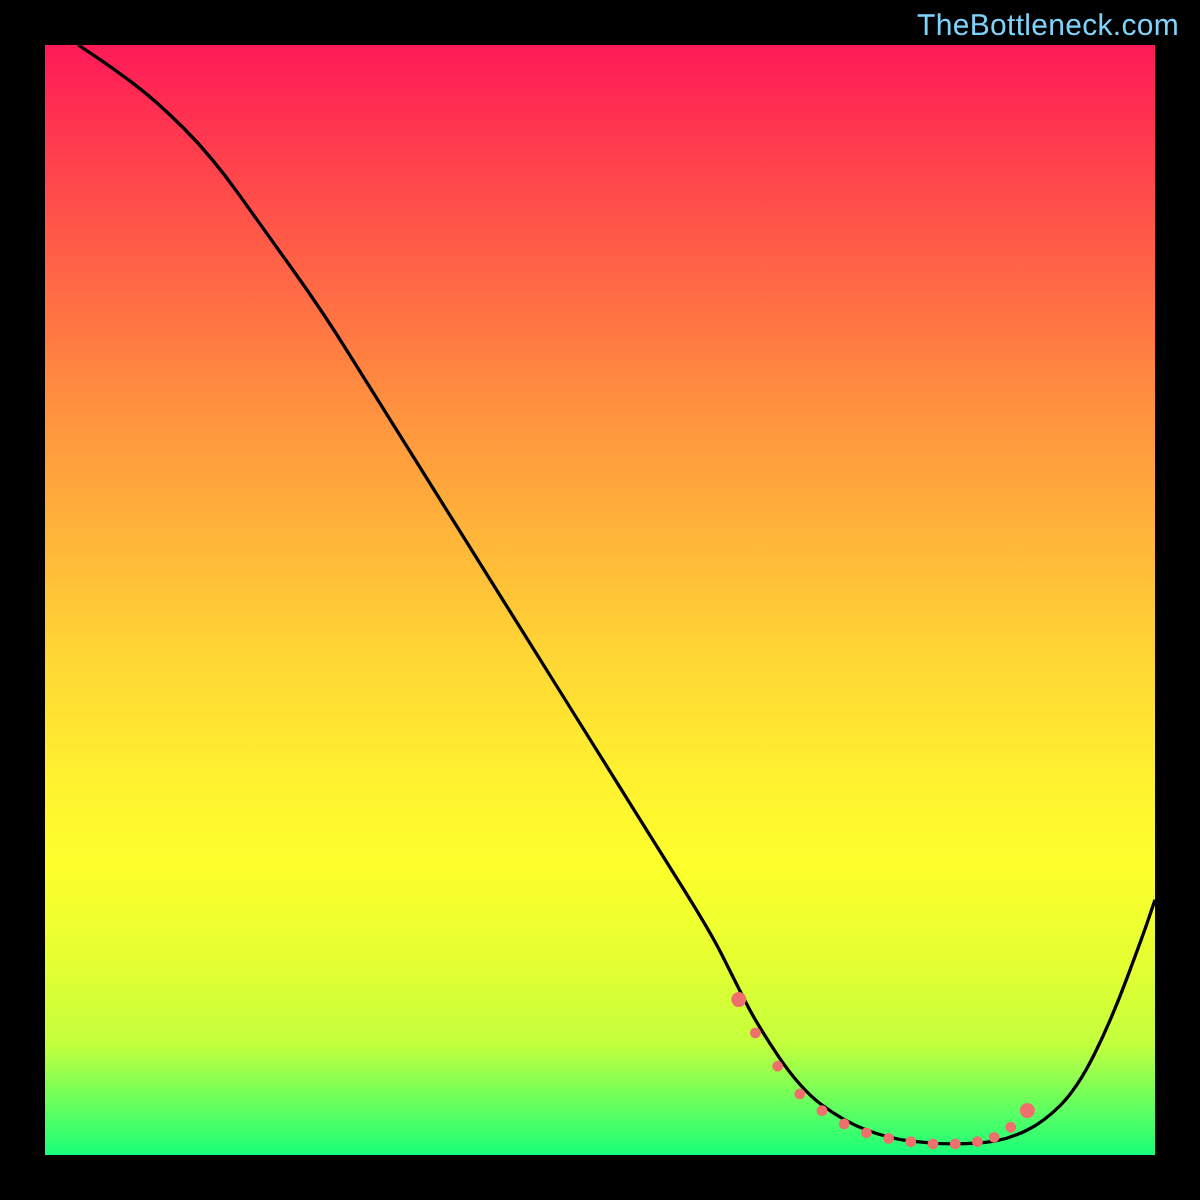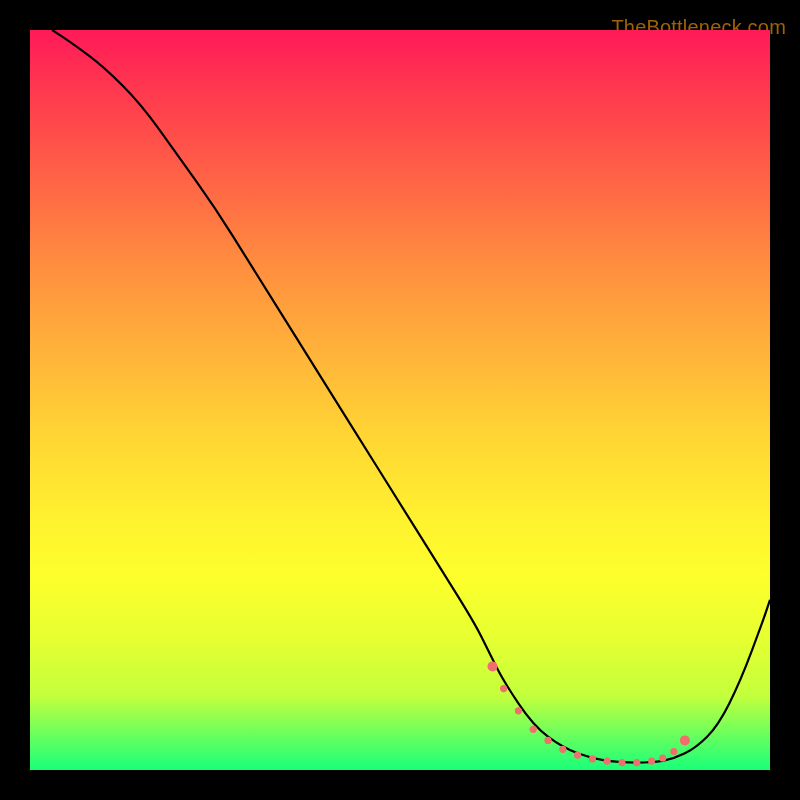--- a/index.html
+++ b/index.html
@@ -41,23 +41,23 @@
   .curve {
     position: absolute;
     left: 0;
     top: 0;
     width: 740px;
     height: 740px;
     pointer-events: none;
   }
   .attribution {
     position: absolute;
-    top: 16px;
+    top: 6px;
     right: 14px;
-    color: #a16207;
+    color: #7dd3fc;
     font-size: 20px;
     font-weight: 400;
     letter-spacing: 0.2px;
     margin-left: 43px;
   }
 </style>
 </head>
 <body>
 
 <div class="frame">

